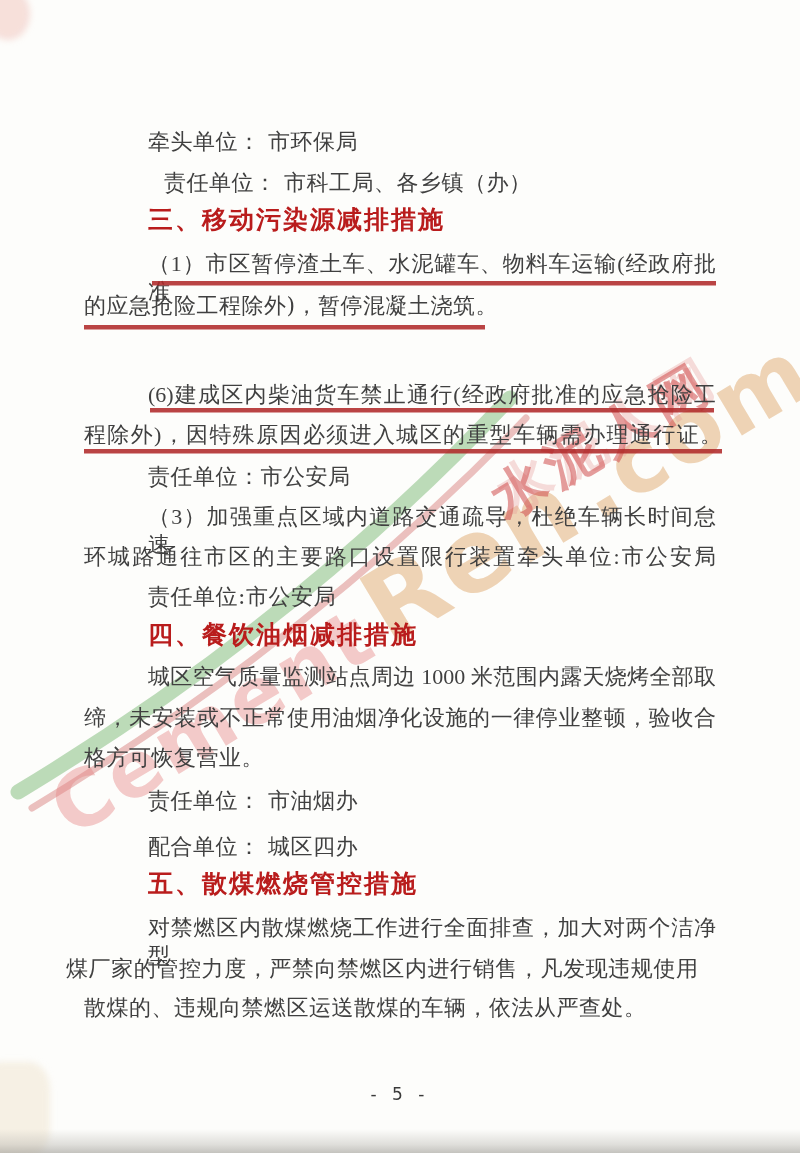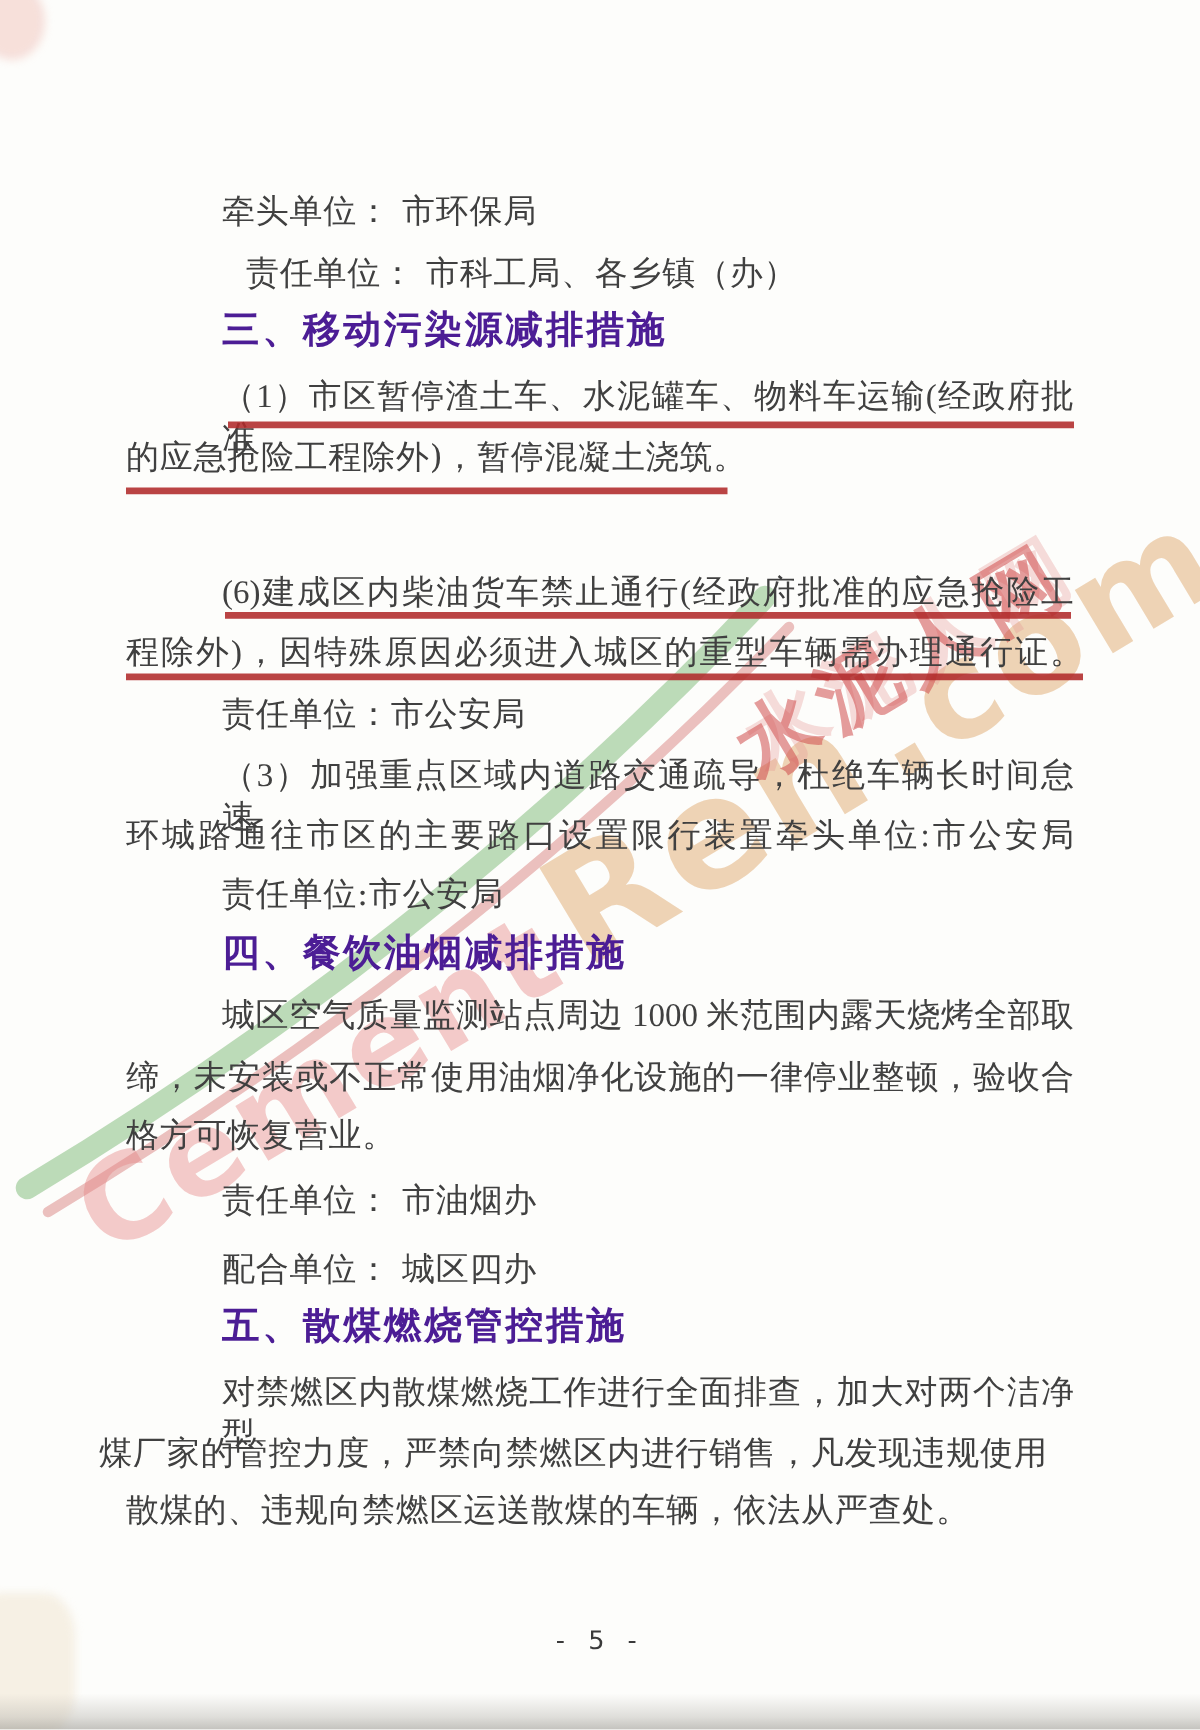--- a/index.html
+++ b/index.html
@@ -17,21 +17,21 @@
     font-size:22px;
     line-height:28px;
     color:#404040;
     white-space:nowrap;
     letter-spacing:0.5px;
   }
   .head{
     font-family:"DejaVu Sans","Liberation Sans",sans-serif;
     font-weight:700;
     font-size:25px;
-    color:#4c1d95;
+    color:#b91c1c;
     letter-spacing:2px;
   }
   .j{
     white-space:normal;
     text-align:justify;
     text-align-last:justify;
     letter-spacing:0;
     font-family:Liberation Serif, serif;
   }
   .pageno{

